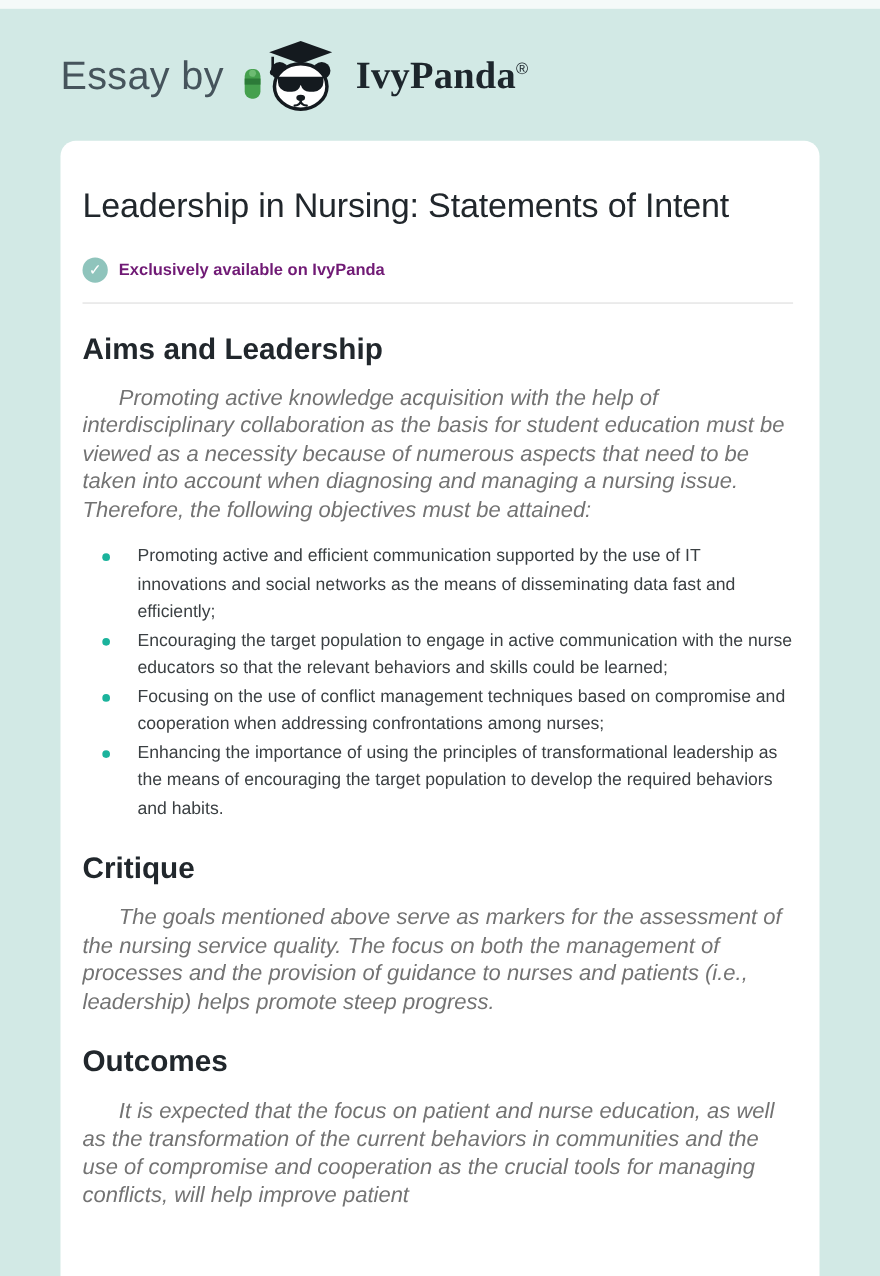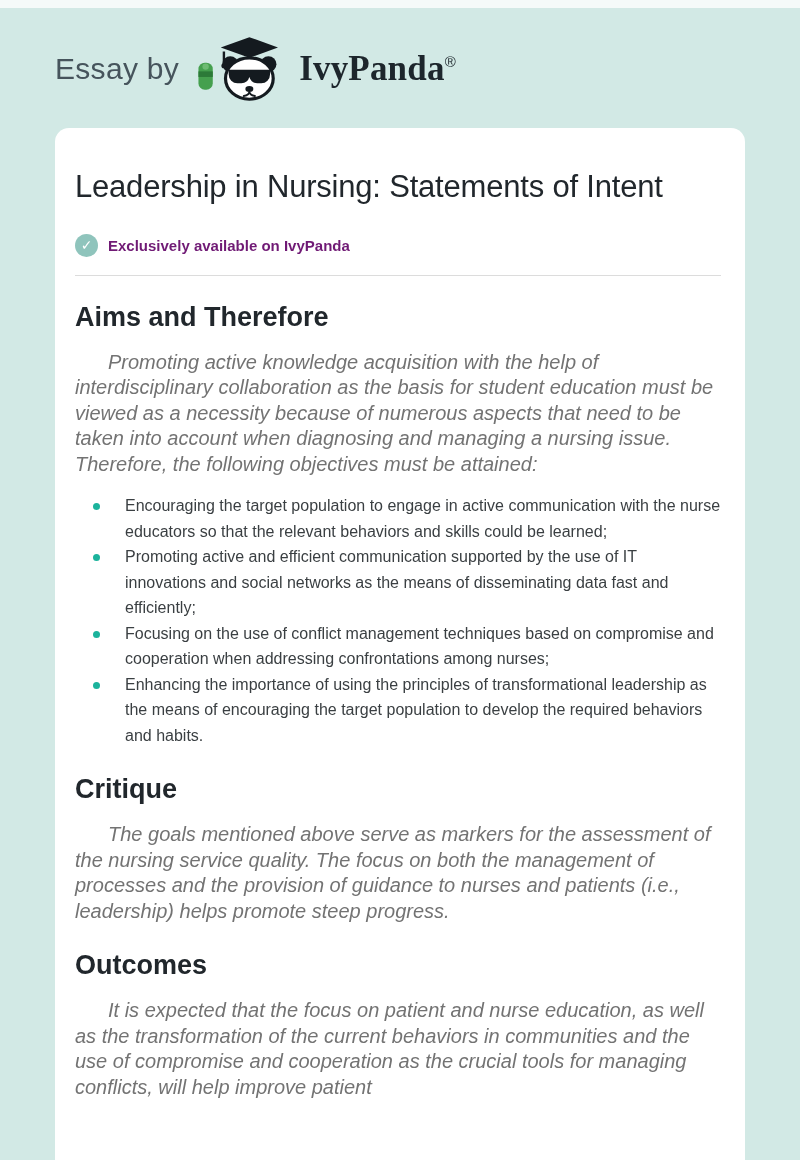--- a/index.html
+++ b/index.html
@@ -11,21 +11,21 @@
   }
   .top-strip { height: 8px; background: #f5faf9; }
 
   
   .header {
     display: flex;
     align-items: center;
     padding: 26px 0 24px 55px;
   }
   .essay-by {
-    font-size: 30px;
+    font-size: 36px;
     color: #46545c;
     margin-right: 16px;
     letter-spacing: .3px;
   }
   .logo-link { display: flex; align-items: center; text-decoration: none; cursor: pointer; }
   .logo-link svg { display: block; }
   .brand {
     font-family: "Liberation Serif", serif;
     font-weight: bold;
     font-size: 35px;
@@ -137,31 +137,31 @@
 <main class="card">
   <h1 class="title">Leadership in Nursing: Statements of Intent</h1>
 
   <div class="badge-row">
     <span class="check-circle">✓</span>
     <span class="badge-text">Exclusively available on IvyPanda</span>
   </div>
 
   <hr class="divider">
 
-  <h2 class="section-heading">Aims and Therefore</h2>
+  <h2 class="section-heading">Aims and Leadership</h2>
   <p class="body-text">Promoting active knowledge acquisition with the help of interdisciplinary collaboration as the basis for student education must be viewed as a necessity because of numerous aspects that need to be taken into account when diagnosing and managing a nursing issue. Therefore, the following objectives must be attained:</p>
 
   <ul class="objectives">
     <li>
       <span class="dot"></span>
-      <span>Encouraging the target population to engage in active communication with the nurse educators so that the relevant behaviors and skills could be learned;</span>
+      <span>Promoting active and efficient communication supported by the use of IT innovations and social networks as the means of disseminating data fast and efficiently;</span>
     </li>
     <li>
       <span class="dot"></span>
-      <span>Promoting active and efficient communication supported by the use of IT innovations and social networks as the means of disseminating data fast and efficiently;</span>
+      <span>Encouraging the target population to engage in active communication with the nurse educators so that the relevant behaviors and skills could be learned;</span>
     </li>
     <li>
       <span class="dot"></span>
       <span>Focusing on the use of conflict management techniques based on compromise and cooperation when addressing confrontations among nurses;</span>
     </li>
     <li>
       <span class="dot"></span>
       <span>Enhancing the importance of using the principles of transformational leadership as the means of encouraging the target population to develop the required behaviors and habits.</span>
     </li>
   </ul>

